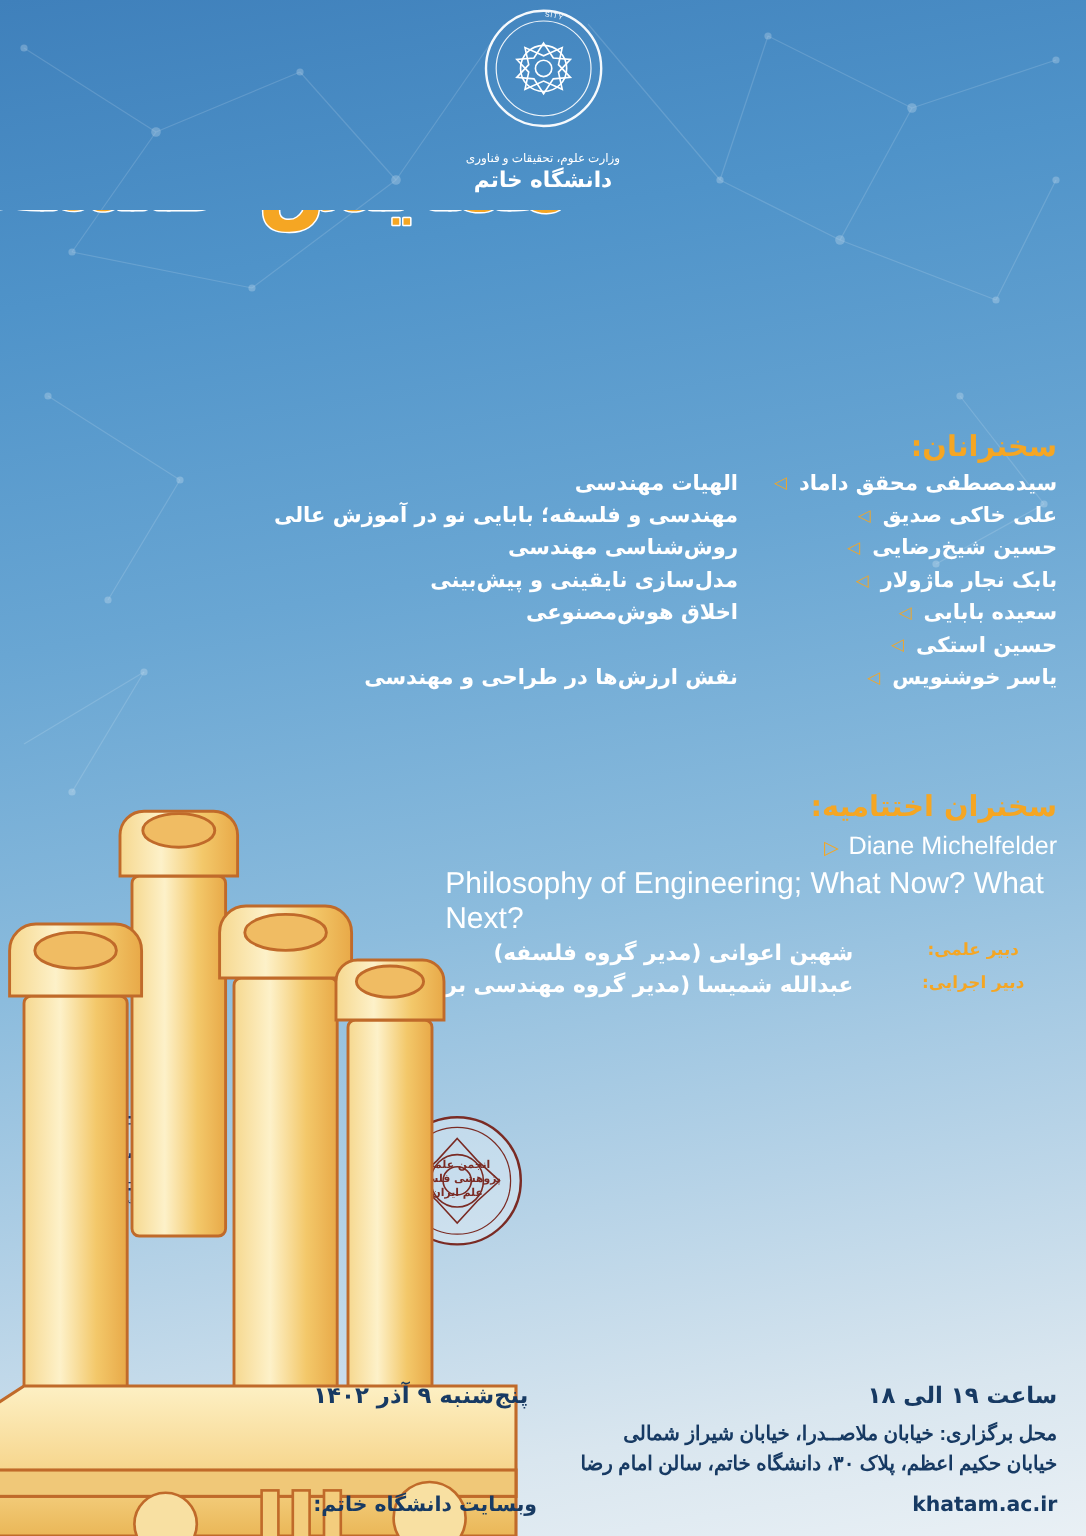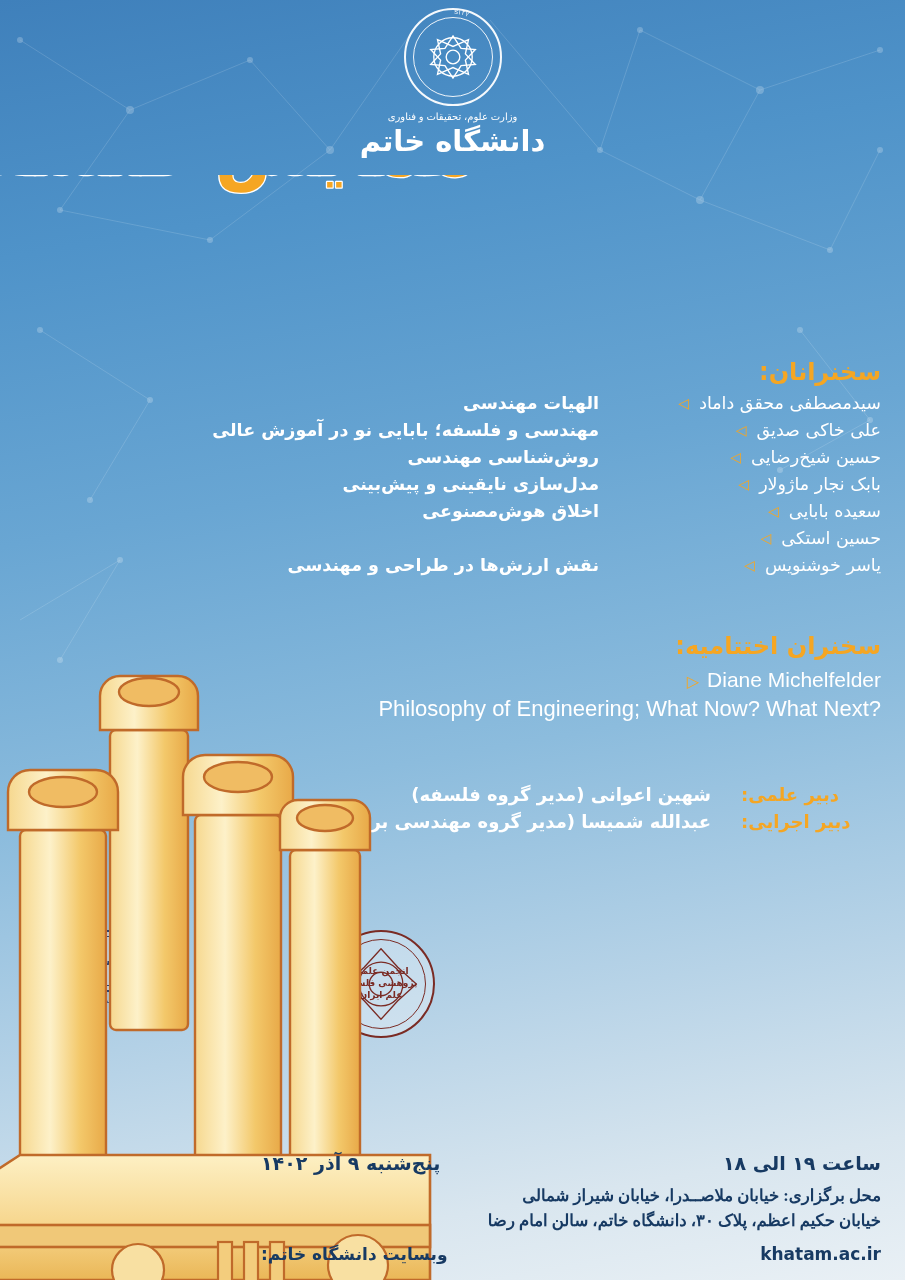--- a/index.html
+++ b/index.html
@@ -15,70 +15,70 @@
   .net line{stroke:#ffffff;stroke-opacity:.28;stroke-width:1;}
   .net circle{fill:#ffffff;fill-opacity:.45;}
 
   
   .logo-wrap{position:absolute;top:8px;left:0;right:0;text-align:center;}
   .uni-seal{width:98px;height:98px;margin:0 auto;position:relative;}
   .uni-seal .ring{position:absolute;inset:0;border-radius:50%;border:2px solid #ffffff;opacity:.95;}
   .uni-seal .ring2{position:absolute;inset:9px;border-radius:50%;border:1.5px solid #ffffff;opacity:.9;}
   .uni-seal .star{position:absolute;inset:18px;}
   .seal-txt{font-size:6px;color:#fff;letter-spacing:.5px;}
-  .ministry{margin-top:5px;font-size:10px;color:#ffffff;font-family:Liberation Sans, sans-serif;}
-  .uni-name{margin-top:2px;font-size:29px;color:#ffffff;font-weight:bold;font-family:"DejaVu Sans",sans-serif;}
+  .ministry{margin-top:20px;font-size:10px;color:#ffffff;font-family:Liberation Serif, serif;}
+  .uni-name{margin-top:2px;font-size:18px;color:#ffffff;font-weight:bold;font-family:"DejaVu Sans",sans-serif;}
 
   
   .title-arc{position:absolute;top:175px;left:0;right:0;height:190px;}
   .title-arc text{
     fill:#f5a623;font-family:"DejaVu Sans",sans-serif;font-weight:bold;font-size:74px;
     paint-order:stroke;stroke:#ffffff;stroke-width:2.5px;stroke-linejoin:round;
   }
 
   
   .sec-label{color:#f5a623;font-weight:bold;font-size:24px;font-family:"DejaVu Sans",sans-serif;}
   .speakers{position:absolute;top:358px;right:24px;width:860px;}
   .speakers-head{text-align:right;padding-left:4px;}
   .sp-row{display:flex;justify-content:flex-start;align-items:center;margin-top:7px;}
-  .sp-name{width:238px;color:#ffffff;font-weight:normal;font-size:17.5px;font-family:"DejaVu Sans",sans-serif;margin-left:16px;}
+  .sp-name{width:238px;color:#ffffff;font-weight:bold;font-size:17.5px;font-family:"DejaVu Sans",sans-serif;}
   .tri{display:inline-block;margin-right:10px;margin-left:0;color:#f5a623;font-size:14px;transform:translateY(-1px);}
   .sp-topic{flex:1;text-align:right;padding-right:28px;color:#ffffff;font-weight:bold;font-size:17.5px;font-family:"DejaVu Sans",sans-serif;}
 
   
-  .keynote{position:absolute;top:632px;right:24px;width:860px;}
+  .keynote{position:absolute;top:658px;right:24px;width:860px;}
   .keynote-head{text-align:right;}
   .keynote-name{direction:ltr;text-align:right;padding-left:350px;color:#ffffff;font-size:21px;margin-top:8px;}
   .keynote-name .tri-l{color:#f5a623;font-size:16px;margin-right:8px;}
-  .keynote-sub{direction:ltr;text-align:right;padding-left:350px;color:#ffffff;font-size:22px;margin-top:4px;}
+  .keynote-sub{direction:ltr;text-align:left;padding-left:350px;color:#ffffff;font-size:25px;margin-top:4px;}
 
   
   .secr{position:absolute;top:778px;right:24px;width:860px;}
   .secr-row{display:flex;justify-content:flex-start;margin-top:6px;}
-  .secr-lab{width:140px;text-align:left;color:#f5a623;font-weight:bold;font-size:18px;font-family:"DejaVu Sans",sans-serif;}
+  .secr-lab{width:140px;text-align:center;color:#f5a623;font-weight:bold;font-size:14px;font-family:"DejaVu Sans",sans-serif;}
   .secr-val{flex:1;padding-right:30px;color:#ffffff;font-weight:bold;font-size:18px;font-family:"DejaVu Sans",sans-serif;}
 
   
   .sponsors{position:absolute;top:930px;right:470px;width:400px;height:170px;display:flex;align-items:flex-start;justify-content:space-between;}
   .sp-logo{text-align:center;}
   .frhang{width:120px;height:58px;border:2px solid #123a7a;border-radius:4px;position:relative;background:rgba(255,255,255,.35);}
   .frhang .inner{position:absolute;inset:4px;border:1px solid #123a7a;border-radius:3px;}
   .frhang span{position:absolute;inset:0;display:flex;align-items:center;justify-content:center;color:#123a7a;font-size:11px;font-weight:bold;font-family:"DejaVu Sans",sans-serif;}
   .ctrl{width:92px;}
   .ctrl .mark{width:76px;height:76px;margin:0 auto;position:relative;}
   .ctrl .cap{color:#3b2f8c;font-size:8.5px;font-weight:bold;font-family:"DejaVu Sans",sans-serif;line-height:1.35;margin-top:2px;}
   .phil{width:104px;height:104px;border-radius:50%;border:2px solid #7a2b24;position:relative;background:rgba(255,255,255,.3);}
   .phil .r2{position:absolute;inset:7px;border-radius:50%;border:1px solid #7a2b24;}
   .phil span{position:absolute;inset:0;display:flex;align-items:center;justify-content:center;color:#7a2b24;font-size:9px;font-weight:bold;text-align:center;font-family:"DejaVu Sans",sans-serif;padding:14px;box-sizing:border-box;line-height:1.3;}
 
   
   .footer{position:absolute;bottom:16px;right:24px;width:620px;text-align:right;color:#173a63;}
   .f-line1{display:flex;justify-content:flex-start;gap:60px;font-size:19px;font-weight:bold;font-family:"DejaVu Sans",sans-serif;}
   .f-line1 .date{margin-right:auto;}
-  .f-addr{margin-top:9px;font-size:16.5px;font-weight:bold;line-height:1.55;font-family:Liberation Serif, serif;}
+  .f-addr{margin-top:9px;font-size:16.5px;font-weight:bold;line-height:1.55;font-family:Liberation Sans, sans-serif;}
   .f-web{margin-top:10px;display:flex;align-items:center;justify-content:space-between;font-size:17px;font-weight:bold;font-family:"DejaVu Sans",sans-serif;}
   .f-web .url{direction:ltr;color:#173a63;}
 
   
   .illus{position:absolute;left:-40px;bottom:0;width:520px;height:700px;}
 </style>
 </head>
 <body>
 
 <div class="poster">

